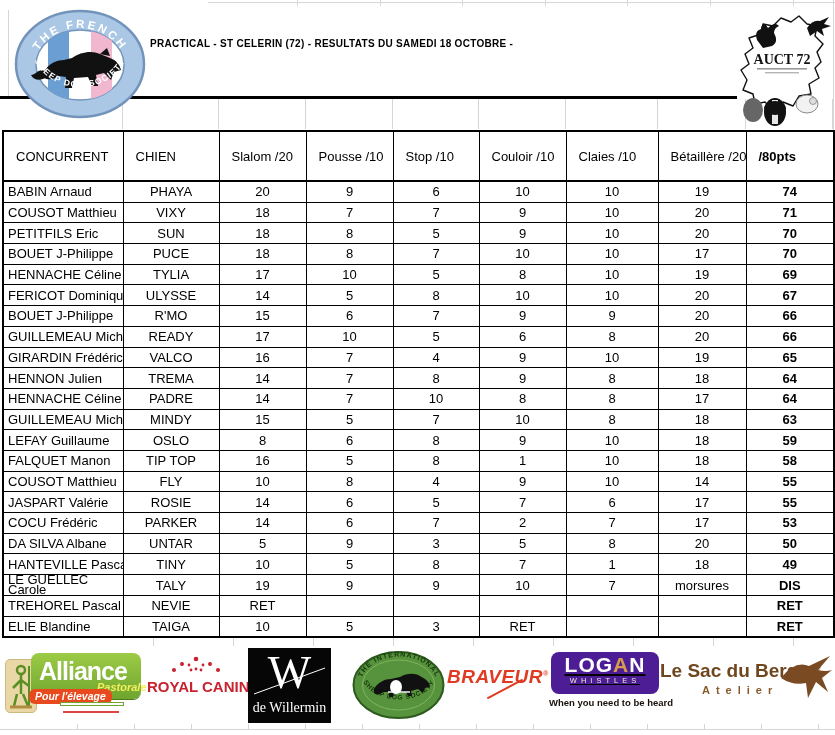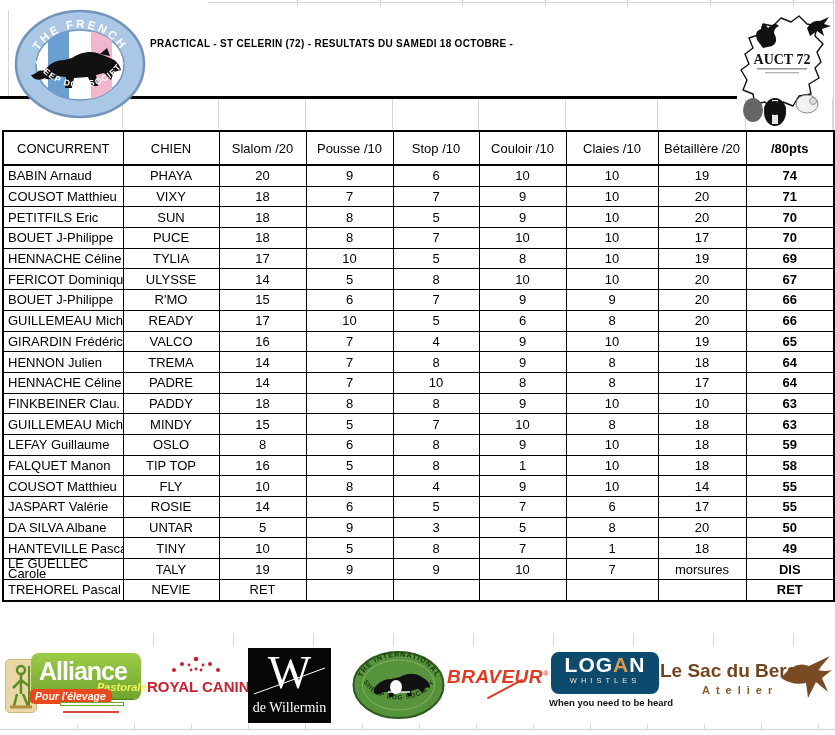--- a/index.html
+++ b/index.html
@@ -13,21 +13,21 @@
   #title{position:absolute;left:150px;top:38px;width:570px;font-size:10px;font-weight:bold;
          letter-spacing:.3px;white-space:nowrap;}
   #black-rule{position:absolute;left:0;top:96px;width:737px;height:2.5px;background:#000;}
   #fsds-logo{position:absolute;left:14px;top:8px;width:132px;height:112px;z-index:3;}
   #auct-logo{position:absolute;left:733px;top:4px;width:98px;height:127px;z-index:3;}
 
   
   #results{position:absolute;left:2px;top:130px;width:831px;border-collapse:collapse;
            table-layout:fixed;font-size:13px;border:2px solid #000;background:#fff;z-index:2;}
   #results th{border:1px solid #000;border-bottom:2.5px solid #000;font-weight:normal;
-              height:24px;text-align:center;padding:4px;overflow:hidden;white-space:nowrap;}
+              height:24px;text-align:left;padding:12px;overflow:hidden;white-space:nowrap;}
   #results th.h-total{font-weight:bold;}
   #results td{border:1px solid #000;height:19.7px;padding:0;text-align:center;
               overflow:hidden;white-space:nowrap;}
   #results td.c-name{text-align:left;padding-left:4px;}
   #results td.c-name.wrap{white-space:normal;line-height:10px;}
   #results td.c-total{font-weight:bold;}
 
   
   .sponsor{position:absolute;}
   
@@ -59,22 +59,22 @@
   #isds{left:352px;top:651px;width:93px;height:68px;}
   
   #braveur{left:447px;top:666px;width:104px;height:34px;}
   #braveur .name{font-size:19px;font-weight:900;font-style:italic;color:#e03a22;
                  letter-spacing:.5px;white-space:nowrap;}
   #braveur .reg{font-size:7px;vertical-align:super;color:#e03a22;}
   #braveur .swoosh{position:absolute;left:38px;top:22px;width:40px;height:2px;background:#e03a22;
                  transform:rotate(-28deg);}
   
   #logan{left:549px;top:652px;width:112px;height:62px;text-align:center;}
-  #logan .box{width:108px;height:42px;margin:0 auto;background:#0c4a6e;border-radius:8px;
-              padding-top:2px;box-sizing:border-box;}
+  #logan .box{width:108px;height:42px;margin:0 auto;background:#4c1d95;border-radius:8px;
+              padding-top:2px;box-sizing:border-box;text-decoration:underline;}
   #logan .word{font-size:21px;font-weight:900;color:#fff;letter-spacing:1px;line-height:22px;}
   #logan .word .logan-a{color:#d89c4a;}
   #logan .sub{font-size:7.5px;letter-spacing:4px;color:#efe6d6;}
   #logan .tag{font-size:9.5px;font-weight:bold;color:#17110b;margin-top:3px;white-space:nowrap;}
   
   #sac{left:660px;top:660px;width:170px;height:52px;}
   #sac .name{font-size:19px;font-weight:800;color:#70461f;white-space:nowrap;}
   #sac .reg{font-size:6px;vertical-align:super;color:#70461f;}
   #sac .sub{font-size:11px;font-weight:bold;letter-spacing:6px;color:#8a5a2b;margin:2px 0 0 42px;}
   #sac svg{position:absolute;right:-6px;top:-8px;}
@@ -276,31 +276,20 @@
           <td>PADRE</td>
           <td>14</td>
           <td>7</td>
           <td>10</td>
           <td>8</td>
           <td>8</td>
           <td>17</td>
           <td class="c-total">64</td>
         </tr>
         <tr>
-          <td class="c-name">FINKBEINER Clau.</td>
-          <td>PADDY</td>
-          <td>18</td>
-          <td>8</td>
-          <td>8</td>
-          <td>9</td>
-          <td>10</td>
-          <td>10</td>
-          <td class="c-total">63</td>
-        </tr>
-        <tr>
           <td class="c-name">GUILLEMEAU Mich.</td>
           <td>MINDY</td>
           <td>15</td>
           <td>5</td>
           <td>7</td>
           <td>10</td>
           <td>8</td>
           <td>18</td>
           <td class="c-total">63</td>
         </tr>
@@ -342,20 +331,31 @@
           <td>ROSIE</td>
           <td>14</td>
           <td>6</td>
           <td>5</td>
           <td>7</td>
           <td>6</td>
           <td>17</td>
           <td class="c-total">55</td>
         </tr>
         <tr>
+          <td class="c-name">COCU Frédéric</td>
+          <td>PARKER</td>
+          <td>14</td>
+          <td>6</td>
+          <td>7</td>
+          <td>2</td>
+          <td>7</td>
+          <td>17</td>
+          <td class="c-total">53</td>
+        </tr>
+        <tr>
           <td class="c-name">DA SILVA Albane</td>
           <td>UNTAR</td>
           <td>5</td>
           <td>9</td>
           <td>3</td>
           <td>5</td>
           <td>8</td>
           <td>20</td>
           <td class="c-total">50</td>
         </tr>
@@ -381,20 +381,31 @@
           <td>morsures</td>
           <td class="c-total">DIS</td>
         </tr>
         <tr>
           <td class="c-name">TREHOREL Pascal</td>
           <td>NEVIE</td>
           <td>RET</td>
           <td></td>
           <td></td>
           <td></td>
+          <td></td>
+          <td></td>
+          <td class="c-total">RET</td>
+        </tr>
+        <tr>
+          <td class="c-name">ELIE Blandine</td>
+          <td>TAIGA</td>
+          <td>10</td>
+          <td>5</td>
+          <td>3</td>
+          <td>RET</td>
           <td></td>
           <td></td>
           <td class="c-total">RET</td>
         </tr>
       </tbody>
   </table>
 
   <div class="sponsor" id="alliance">
     <div class="fig">
       <svg width="30" height="52" viewBox="0 0 30 52">

